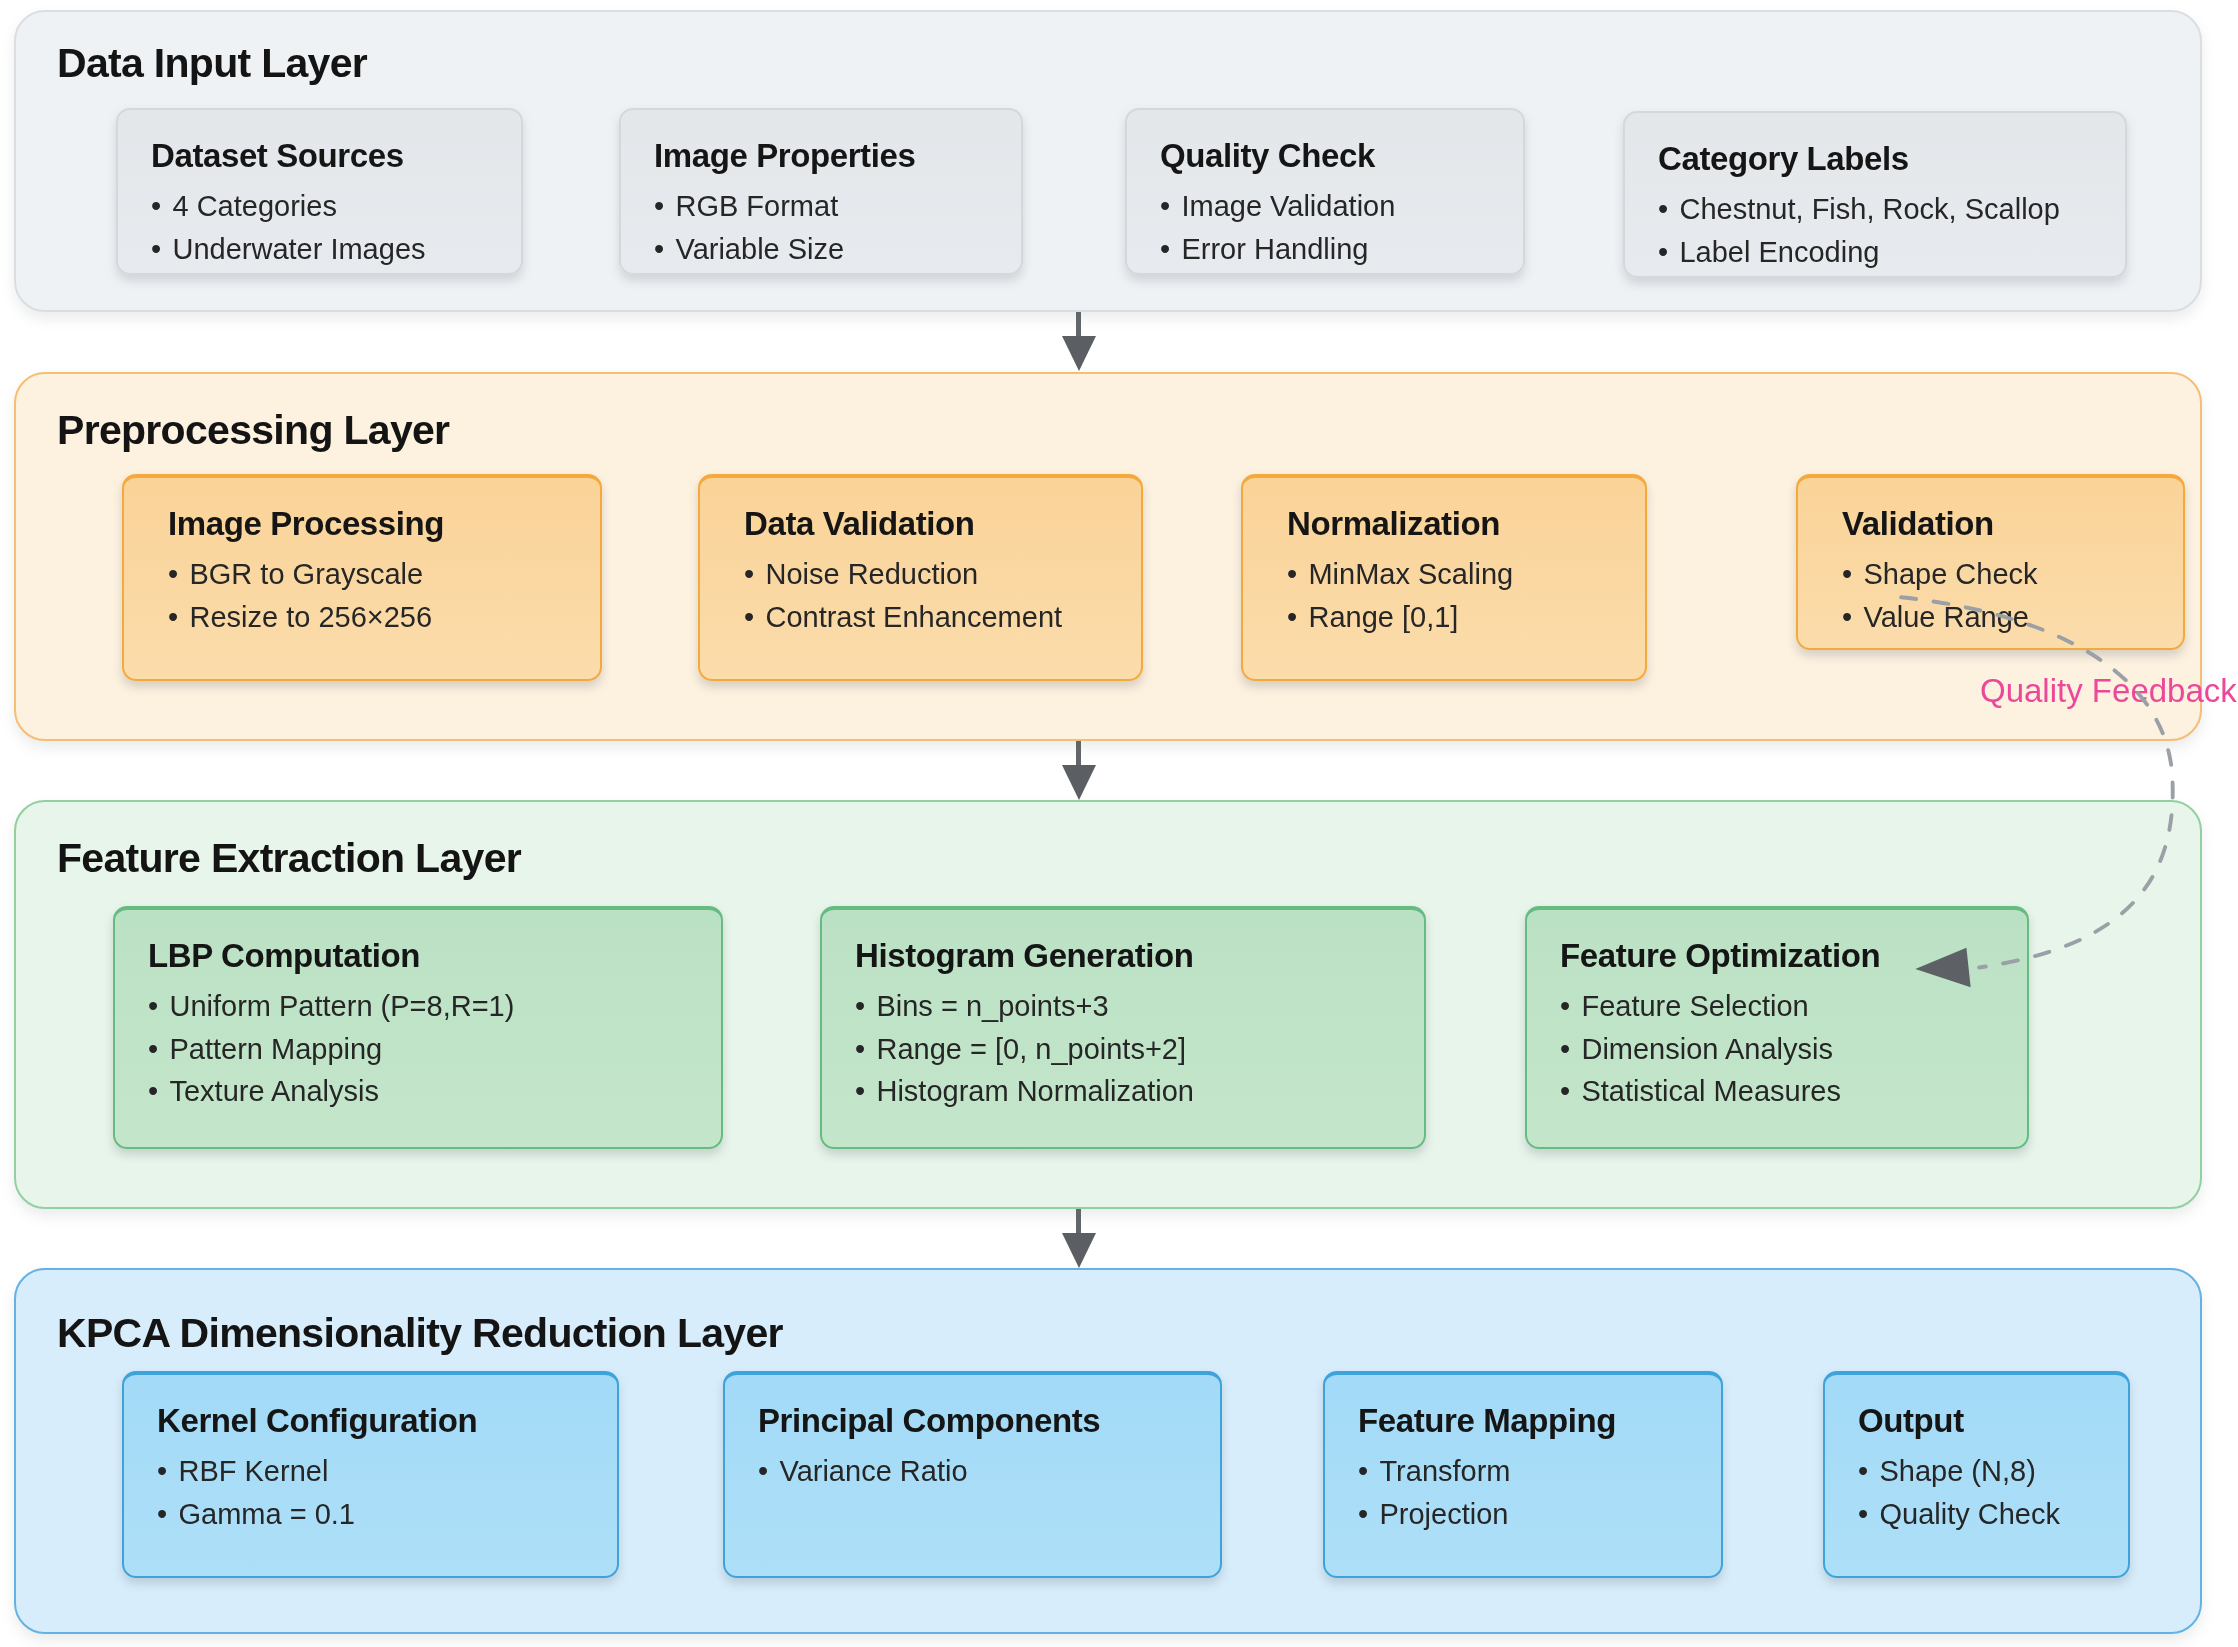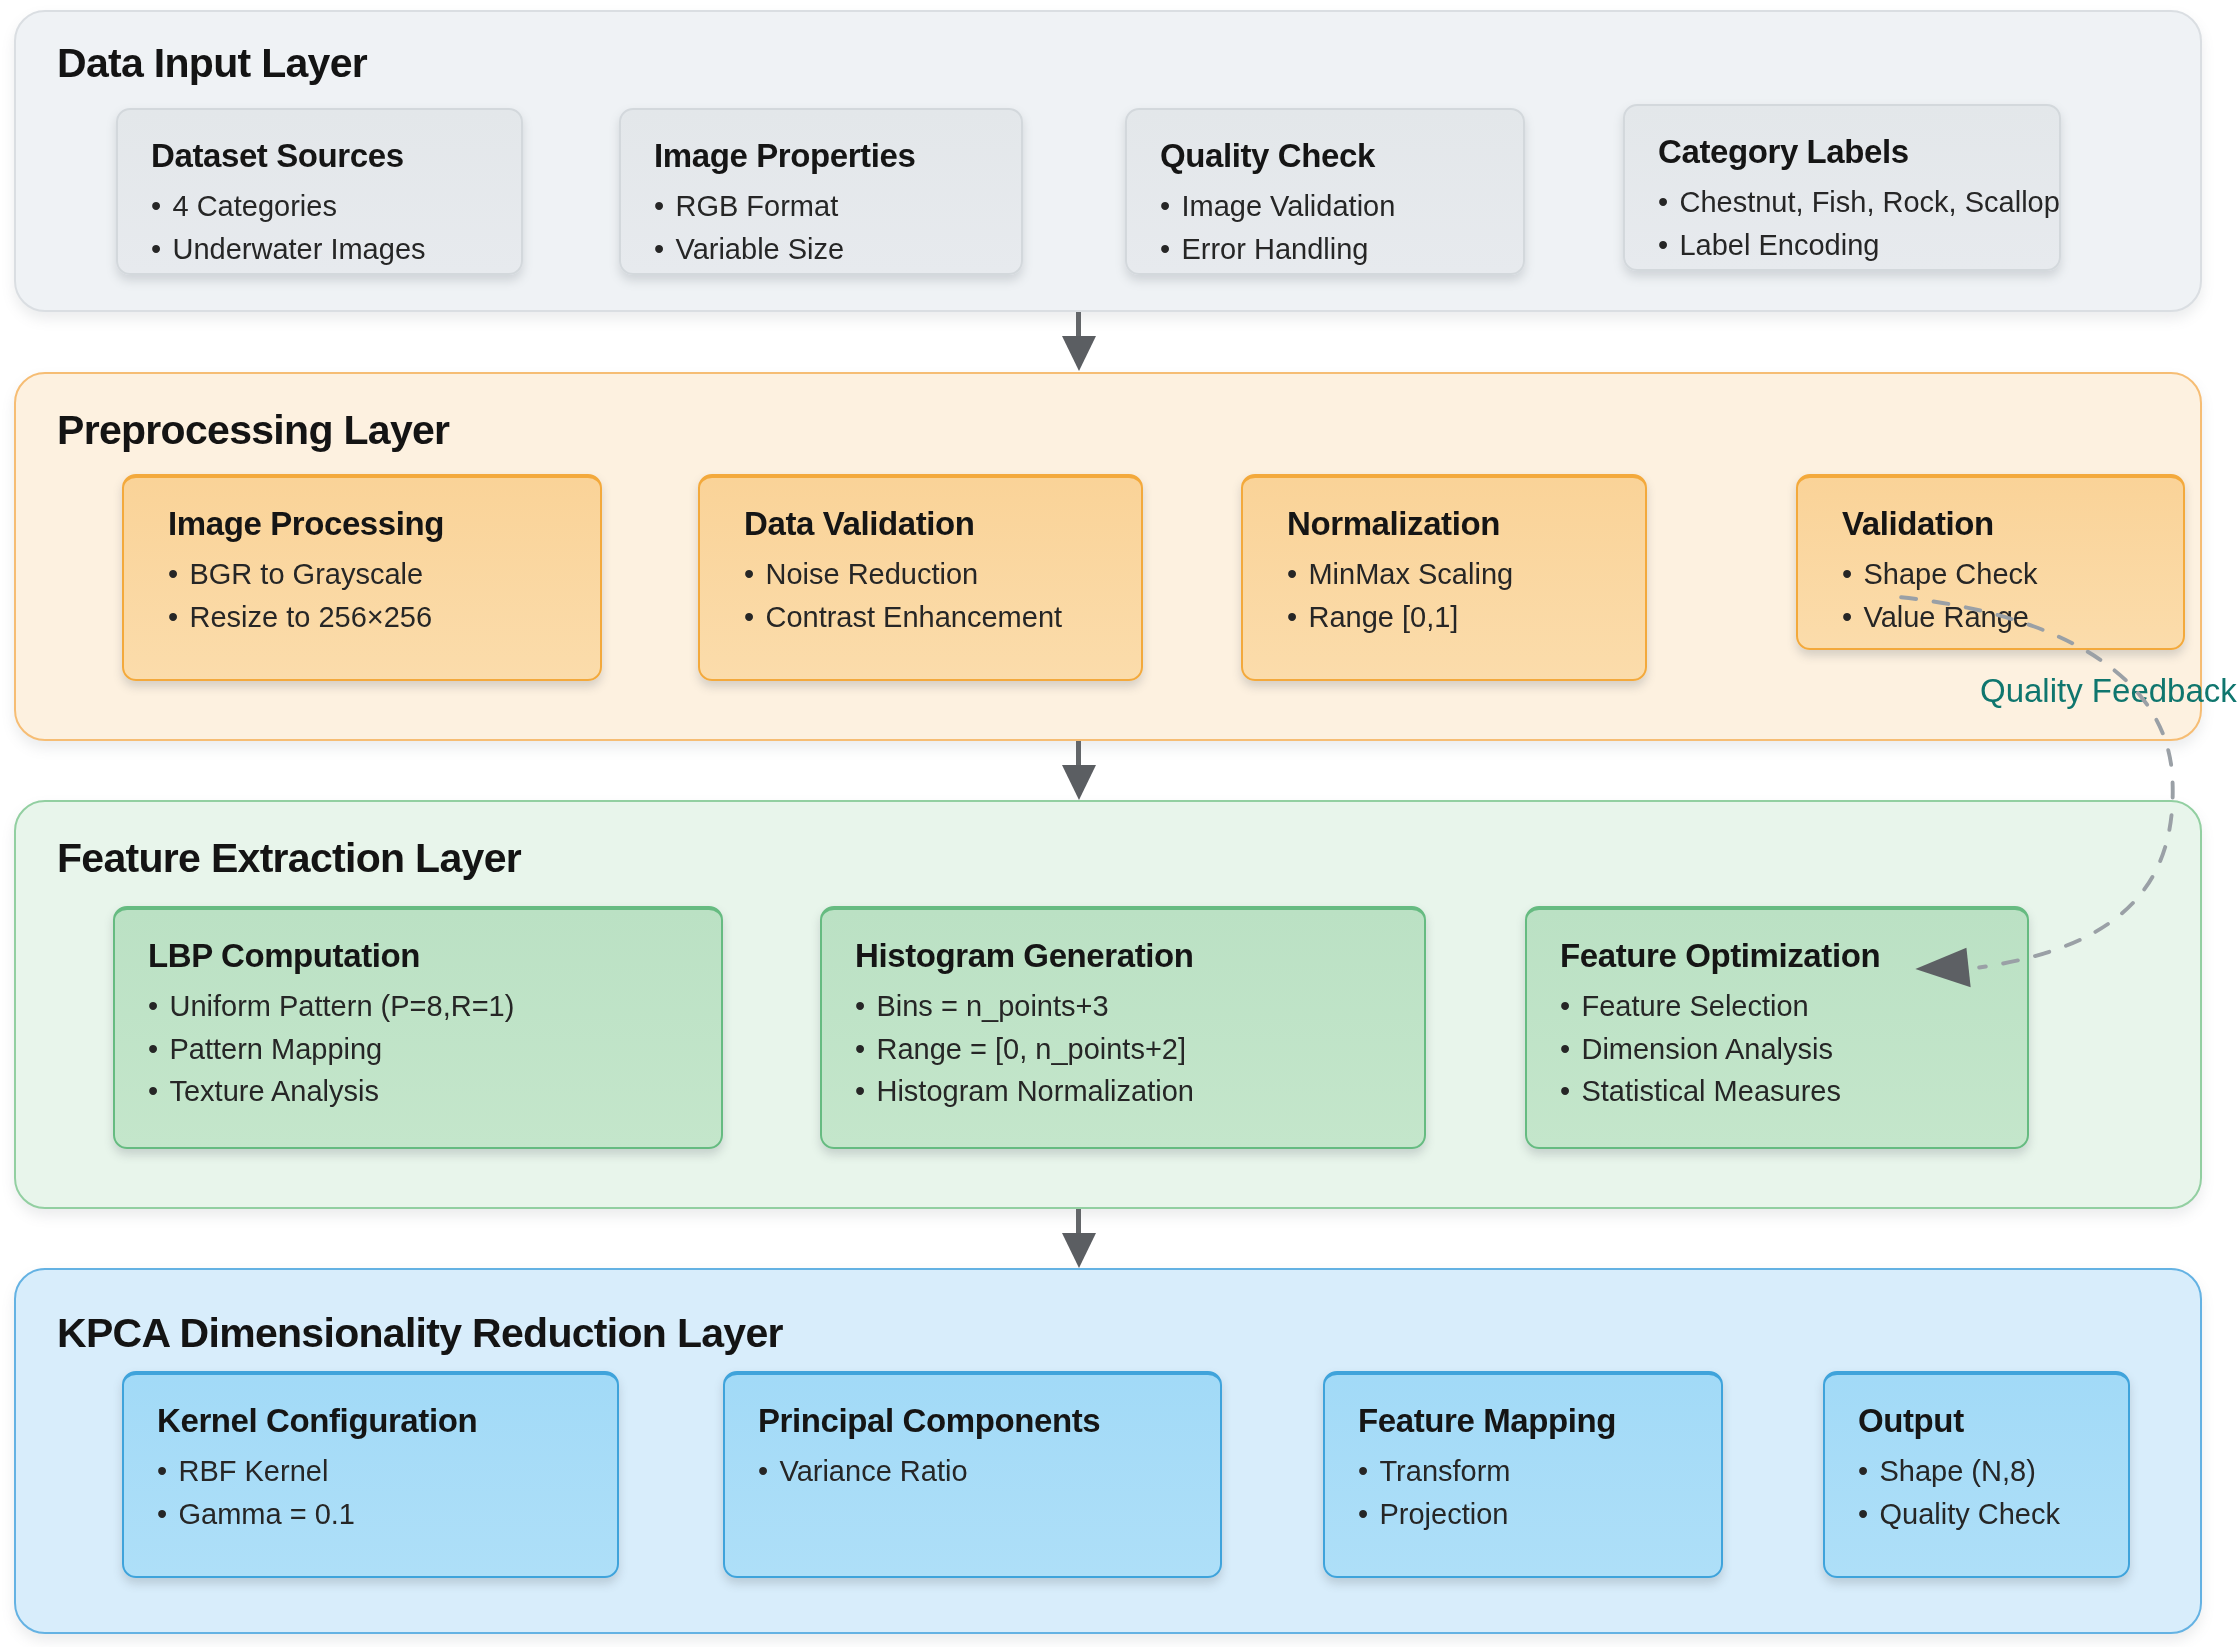--- a/index.html
+++ b/index.html
@@ -98,21 +98,21 @@
     left: 0; top: 0;
     width: 2239px; height: 1647px;
     pointer-events: none;
     z-index: 6;
   }
   .feedback-label {
     position: absolute;
     left: 1980px;
     top: 672px;
     font-size: 33px;
-    color: #0f766e;
+    color: #ec4899;
     white-space: nowrap;
     z-index: 5;
   }
 </style>
 </head>
 <body>
 
 <div class="canvas">
 
   <section class="band band-gray">
@@ -129,21 +129,21 @@
       <div class="item"><span class="dot">•</span><span>RGB Format</span></div>
       <div class="item"><span class="dot">•</span><span>Variable Size</span></div>
     </div>
 
     <div class="node" style="left:1109px; top:96px; width:400px; height:167px">
       <h3 class="node-title">Quality Check</h3>
       <div class="item"><span class="dot">•</span><span>Image Validation</span></div>
       <div class="item"><span class="dot">•</span><span>Error Handling</span></div>
     </div>
 
-    <div class="node" style="left:1607px; top:92px; width:438px; height:167px">
+    <div class="node" style="left:1607px; top:99px; width:504px; height:167px">
       <h3 class="node-title">Category Labels</h3>
       <div class="item"><span class="dot">•</span><span>Chestnut, Fish, Rock, Scallop</span></div>
       <div class="item"><span class="dot">•</span><span>Label Encoding</span></div>
     </div>
   </section>
 
   <div class="flow-arrow" id="arrow-1">
     <div class="stem"></div>
     <div class="head"></div>
   </div>

